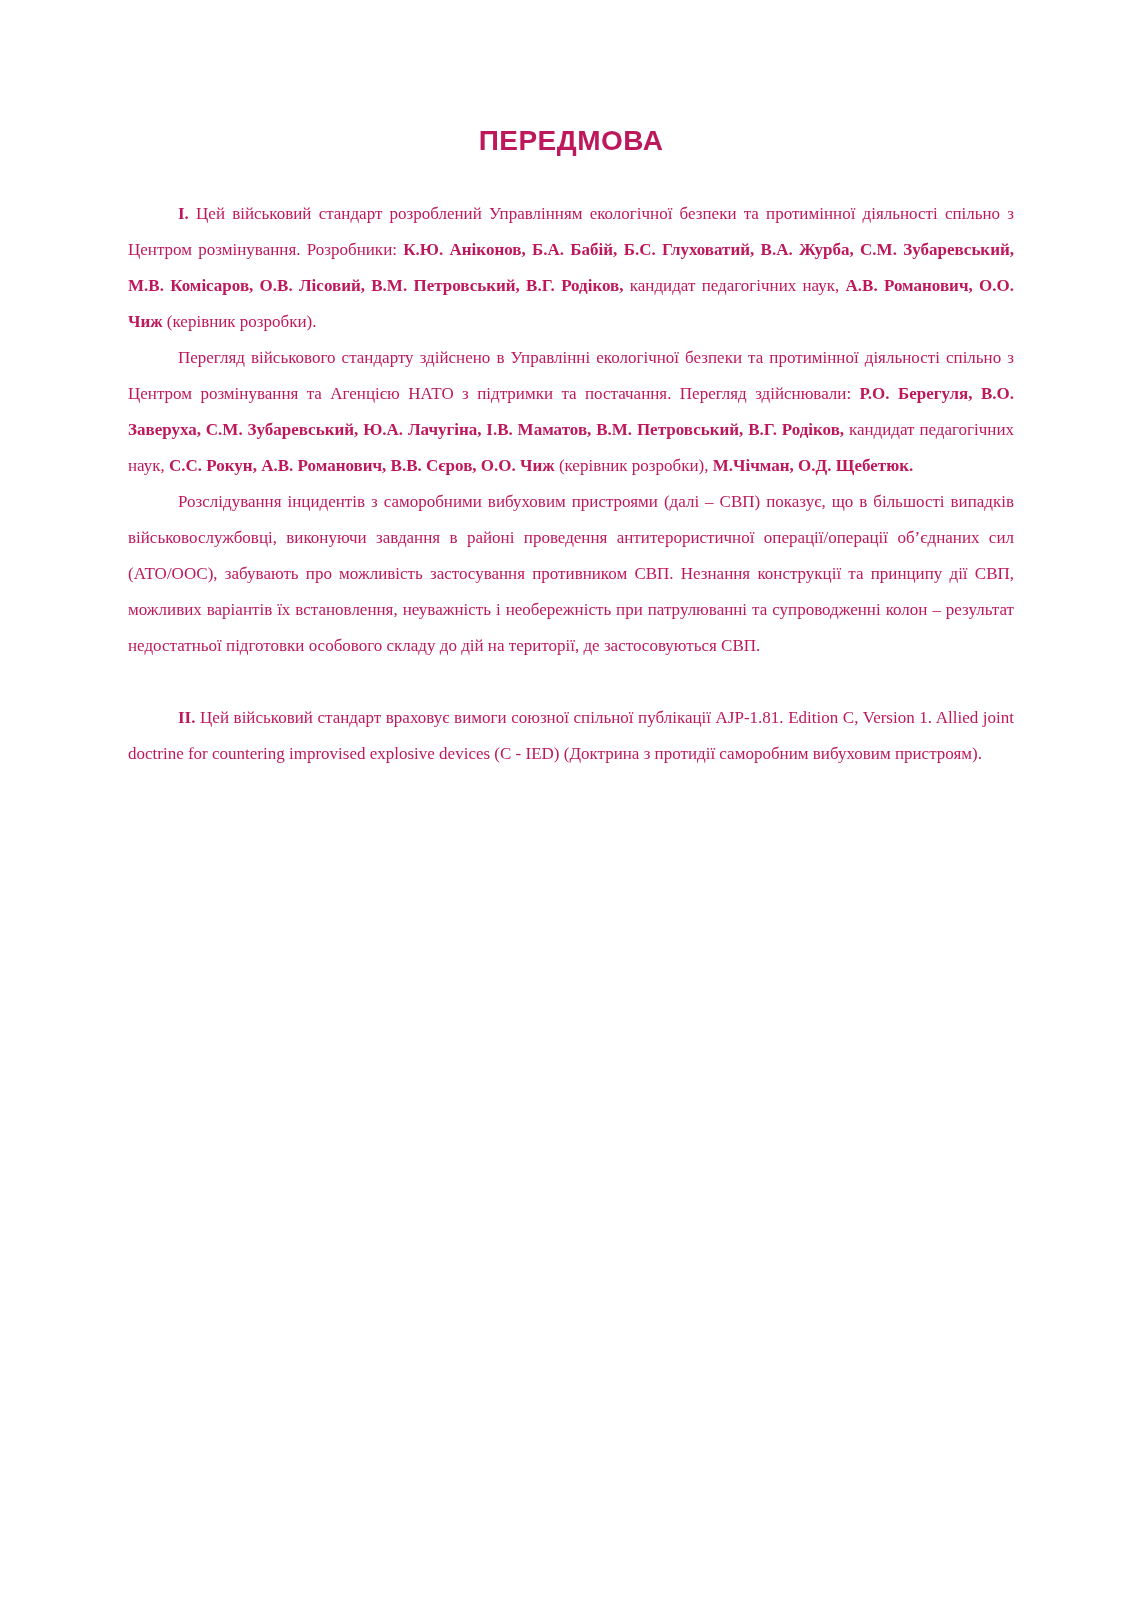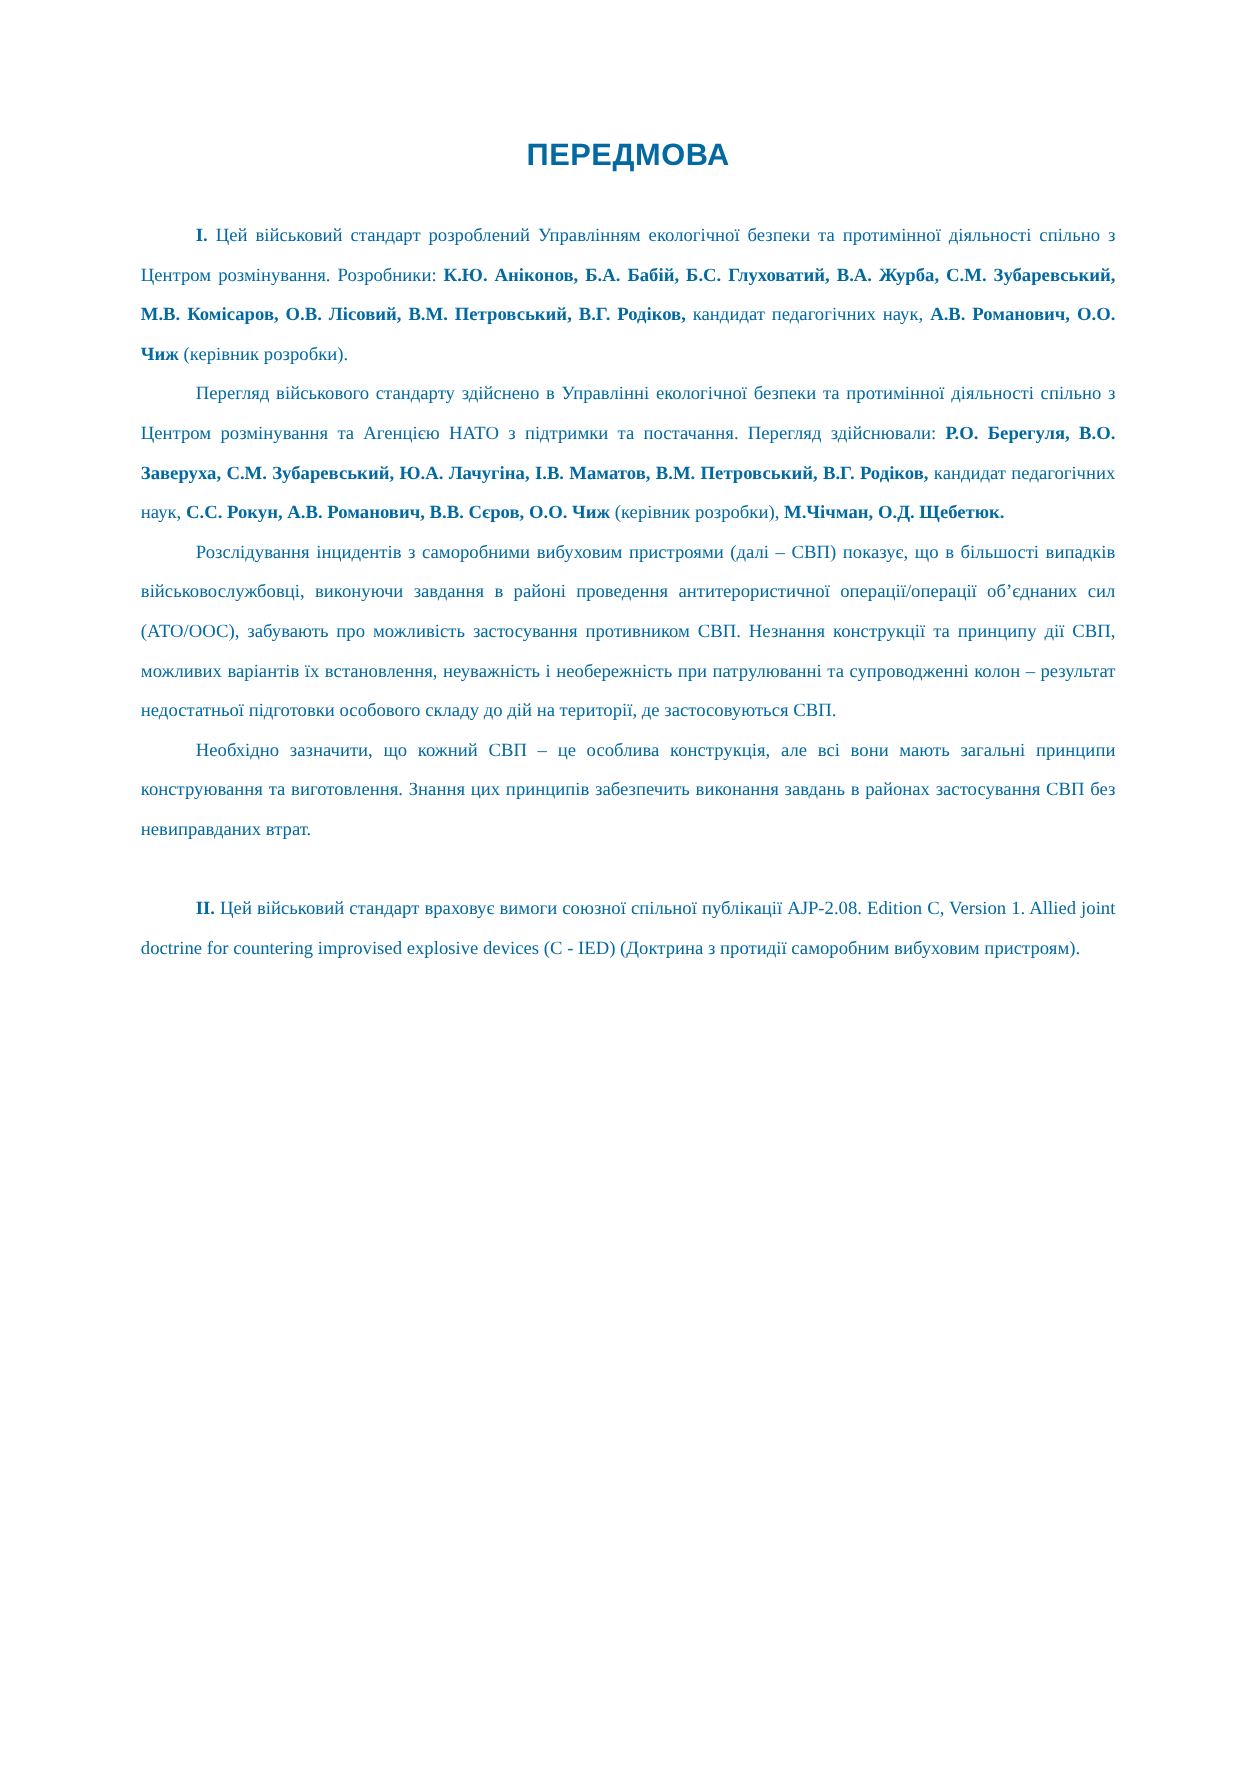--- a/index.html
+++ b/index.html
@@ -8,21 +8,21 @@
     background: #ffffff;
   }
   .page {
     position: relative;
     width: 1142px;
     height: 1385px;
     background: #ffffff;
     margin: 0 auto;
     overflow: hidden;
     font-family: "Liberation Serif", "DejaVu Serif", serif;
-    color: #0369a1;
+    color: #be185d;
     -webkit-font-smoothing: antialiased;
   }
 
   
   .doc-title {
     position: absolute;
     left: 0;
     top: 124px;
     width: 1142px;
     text-align: center;
@@ -71,20 +71,19 @@
 <body>
 
 <div class="page">
 
   <div class="doc-title">ПЕРЕДМОВА</div>
 
   <div class="body-block">
       <p class="para" id="p-section-i"><b>I.</b><span> Цей військовий стандарт розроблений Управлінням екологічної безпеки та протимінної діяльності спільно з Центром розмінування. Розробники: </span><b>К.Ю. Аніконов, Б.А. Бабій, Б.С. Глуховатий, В.А. Журба, С.М. Зубаревський, М.В. Комісаров, О.В. Лісовий, В.М. Петровський, В.Г. Родіков,</b><span> кандидат педагогічних наук, </span><b>А.В. Романович, О.О. Чиж</b><span> (керівник розробки).</span></p>
       <p class="para" id="p-review"><span>Перегляд військового стандарту здійснено в Управлінні екологічної безпеки та протимінної діяльності спільно з Центром розмінування та Агенцією НАТО з підтримки та постачання. Перегляд здійснювали: </span><b>Р.О. Берегуля, В.О. Заверуха, С.М. Зубаревський, Ю.А. Лачугіна, І.В. Маматов, В.М. Петровський, В.Г. Родіков,</b><span> кандидат педагогічних наук, </span><b>С.С. Рокун, А.В. Романович, В.В. Сєров, О.О. Чиж</b><span> (керівник розробки), </span><b>М.Чічман, О.Д. Щебетюк.</b></p>
       <p class="para" id="p-investigation"><span>Розслідування інцидентів з саморобними вибуховим пристроями (далі – СВП) показує, що в більшості випадків військовослужбовці, виконуючи завдання в районі проведення антитерористичної операції/операції об’єднаних сил (АТО/ООС), забувають про можливість застосування противником СВП. Незнання конструкції та принципу дії СВП, можливих варіантів їх встановлення, неуважність і необережність при патрулюванні та супроводженні колон – результат недостатньої підготовки особового складу до дій на території, де застосовуються СВП.</span></p>
-      <p class="para" id="p-principles"><span>Необхідно зазначити, що кожний СВП – це особлива конструкція, але всі вони мають загальні принципи конструювання та виготовлення. Знання цих принципів забезпечить виконання завдань в районах застосування СВП без невиправданих втрат.</span></p>
       <div class="blank-line"></div>
-      <p class="para" id="p-section-ii"><b>II.</b><span> Цей військовий стандарт враховує вимоги союзної спільної публікації AJP-2.08. Edition C, Version 1. Allied joint doctrine for countering improvised explosive devices (C - IED) (Доктрина з протидії саморобним вибуховим пристроям).</span></p>
+      <p class="para" id="p-section-ii"><b>II.</b><span> Цей військовий стандарт враховує вимоги союзної спільної публікації AJP-1.81. Edition C, Version 1. Allied joint doctrine for countering improvised explosive devices (C - IED) (Доктрина з протидії саморобним вибуховим пристроям).</span></p>
     </div>
 
   <div class="page-number">3</div>
 
 </div>
 
 </body></html>

